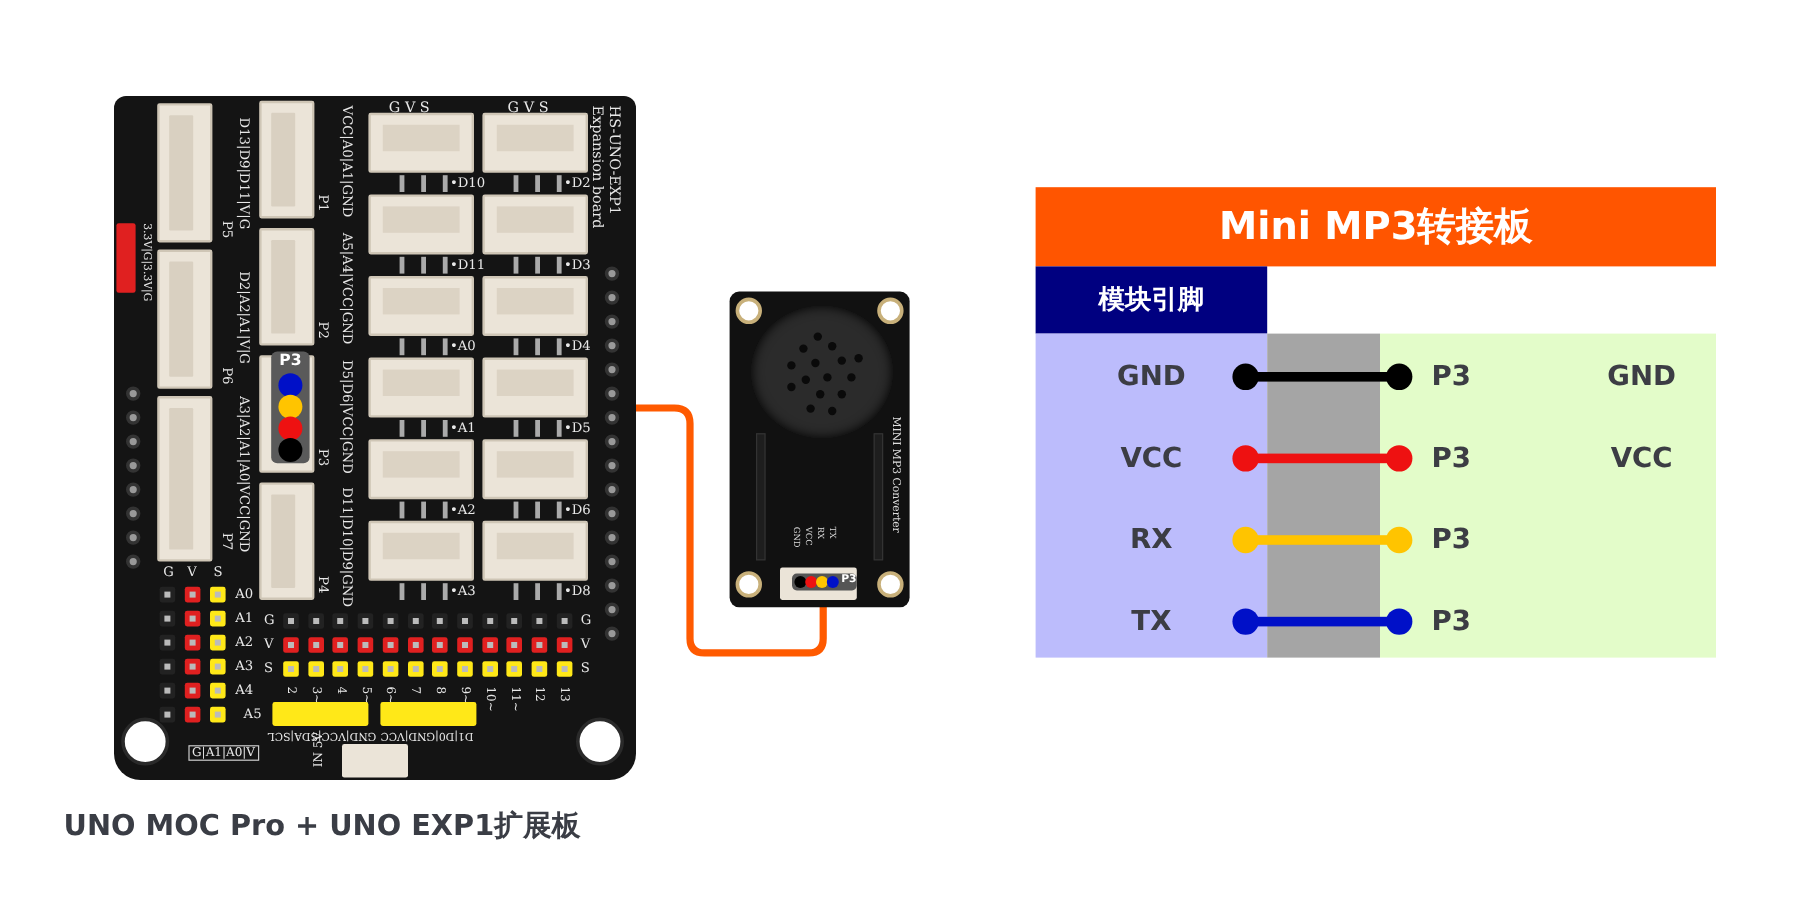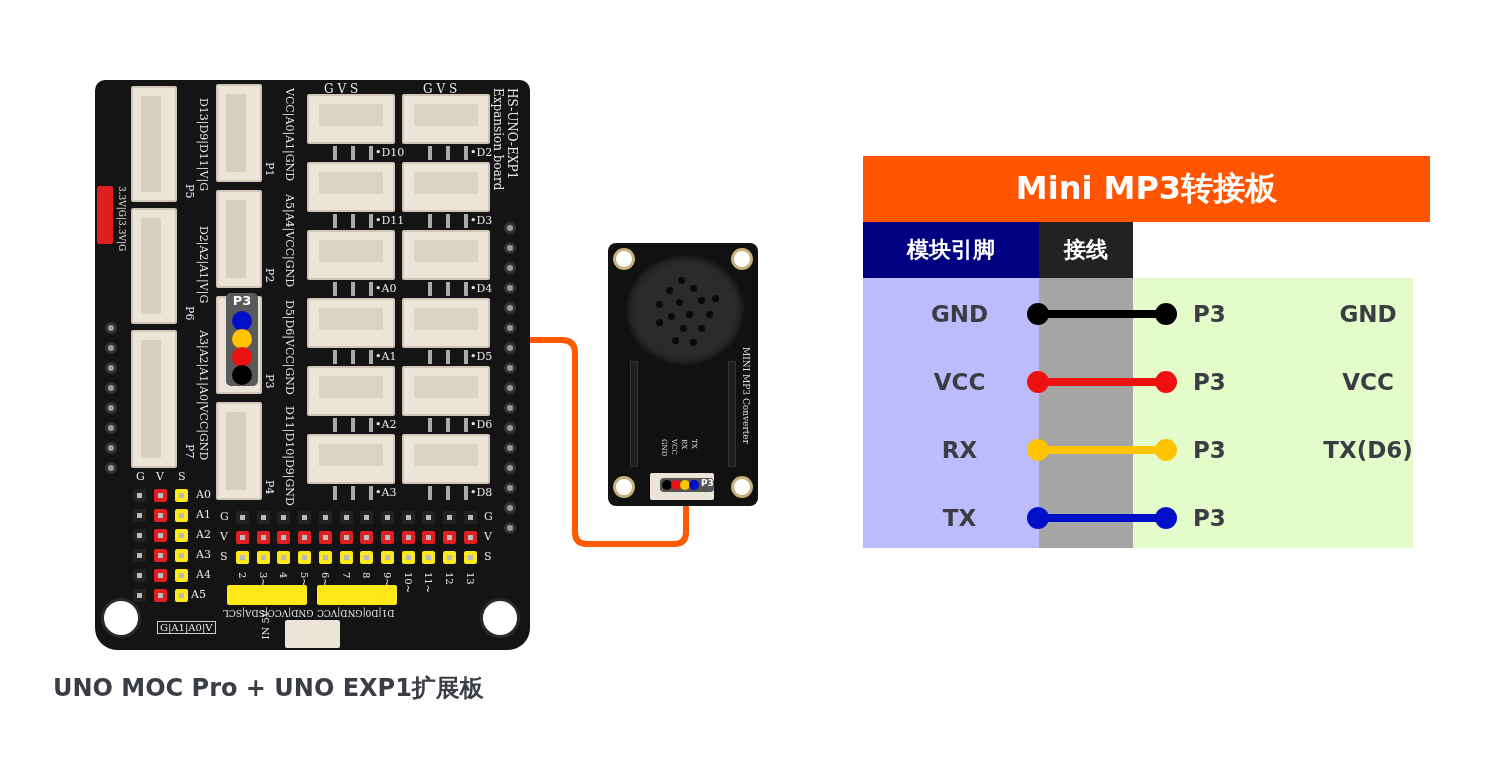--- a/index.html
+++ b/index.html
@@ -38,21 +38,21 @@
   #module .mconn { position: absolute; left: 42px; top: 230px; width: 64px; height: 27px; background: #ebe4d8; border-radius: 2px; }
   #module .mconn-badge { position: absolute; left: 10px; top: 5px; width: 54px; height: 14px; background: #555; border-radius: 4px; }
   #module .mdot { position: absolute; top: 2px; width: 10px; height: 10px; border-radius: 50%; }
   #module .mconn-badge .p3 { position: absolute; left: 41px; top: 0; color: #fff; font-size: 9px; font-weight: bold; }
 
   
   #table { position: absolute; left: 863px; top: 156px; width: 567px; }
   .t-title { height: 66px; background: #ff5500; color: #fff; font-weight: bold; font-size: 32px; display: flex; align-items: center; justify-content: center; font-family: "DejaVu Sans", sans-serif; }
   .t-head { display: flex; height: 56px; }
   .t-head div { display: flex; align-items: center; justify-content: center; color: #fff; font-weight: bold; font-size: 22px; }
-  .col-a { width: 176px; }
+  .col-a { width: 193px; }
   .col-b { width: 94px; }
   .col-c { width: 280px; }
   .h-a { background: #000080; }
   .h-b { background: #222; }
   .h-c { background: #467a00; }
   .t-body { position: relative; height: 270px; display: flex; }
   .b-a { background: #bcbcfc; }
   .b-b { background: #a5a5a5; }
   .b-c { background: #e3fcc9; }
   .row { position: absolute; left: 0; width: 567px; height: 40px; }
@@ -218,21 +218,21 @@
       <div class="hdr-pin" style="background: rgb(224, 32, 32); left: 59px; top: 469px;"></div>
       <div class="hdr-pin" style="background: rgb(255, 232, 24); left: 80px; top: 469px;"></div>
       <div class="silk" style="left: 101px; top: 468px;">A3</div>
       <div class="hdr-pin" style="background: rgb(34, 34, 34); left: 38px; top: 489px;"></div>
       <div class="hdr-pin" style="background: rgb(224, 32, 32); left: 59px; top: 489px;"></div>
       <div class="hdr-pin" style="background: rgb(255, 232, 24); left: 80px; top: 489px;"></div>
       <div class="silk" style="left: 101px; top: 488px;">A4</div>
       <div class="hdr-pin" style="background: rgb(34, 34, 34); left: 38px; top: 509px;"></div>
       <div class="hdr-pin" style="background: rgb(224, 32, 32); left: 59px; top: 509px;"></div>
       <div class="hdr-pin" style="background: rgb(255, 232, 24); left: 80px; top: 509px;"></div>
-      <div class="silk" style="left: 96px; top: 508px;">A5</div>
+      <div class="silk" style="left: 108px; top: 508px;">A5</div>
     </div>
 
   <div id="digital-header">
       <div class="silk" style="left: 125px; top: 430px;">G</div>
       <div class="silk" style="left: 389px; top: 430px;">G</div>
       <div class="hdr-pin" style="background: rgb(34, 34, 34); left: 141px; top: 431px;"></div>
       <div class="hdr-pin" style="background: rgb(34, 34, 34); left: 161.7px; top: 431px;"></div>
       <div class="hdr-pin" style="background: rgb(34, 34, 34); left: 182.4px; top: 431px;"></div>
       <div class="hdr-pin" style="background: rgb(34, 34, 34); left: 203.1px; top: 431px;"></div>
       <div class="hdr-pin" style="background: rgb(34, 34, 34); left: 223.8px; top: 431px;"></div>
@@ -361,21 +361,20 @@
       <div class="mdot" style="left: 29px; background: rgb(0, 16, 200);"></div>
       <div class="p3">P3</div>
     </div>
   </div>
 </div>
 
 <div id="table">
   <div class="t-title" style="background: rgb(255, 85, 0);">Mini MP3转接板</div>
   <div class="t-head">
     <div class="col-a h-a" style="background: rgb(0, 0, 128);">模块引脚</div>
-    <div class="col-b h-b" style="background: rgb(34, 34, 34);">接线</div>
   </div>
   <div class="t-body">
     <div class="col-a b-a" style="background: rgb(188, 188, 252);"></div>
     <div class="col-b b-b" style="background: rgb(165, 165, 165);"></div>
     <div class="col-c b-c" style="background: rgb(227, 252, 201);"></div>
 
     <div class="row" style="top:16px;">
       <div class="lbl-mod">GND</div>
       <div class="wire" style="background: rgb(0, 0, 0);"></div>
       <div class="end" style="left: 164px; background: rgb(0, 0, 0);"></div>
@@ -390,21 +389,20 @@
       <div class="end" style="left: 292px; background: rgb(238, 17, 17);"></div>
       <div class="lbl-p">P3</div>
       <div class="lbl-exp">VCC</div>
     </div>
     <div class="row" style="top:152px;">
       <div class="lbl-mod">RX</div>
       <div class="wire" style="background: rgb(255, 196, 0);"></div>
       <div class="end" style="left: 164px; background: rgb(255, 196, 0);"></div>
       <div class="end" style="left: 292px; background: rgb(255, 196, 0);"></div>
       <div class="lbl-p">P3</div>
-      <div class="lbl-exp">TX(D6)</div>
     </div>
     <div class="row" style="top:220px;">
       <div class="lbl-mod">TX</div>
       <div class="wire" style="background: rgb(0, 16, 200);"></div>
       <div class="end" style="left: 164px; background: rgb(0, 16, 200);"></div>
       <div class="end" style="left: 292px; background: rgb(0, 16, 200);"></div>
       <div class="lbl-p">P3</div>
     </div>
   </div>
 </div>

